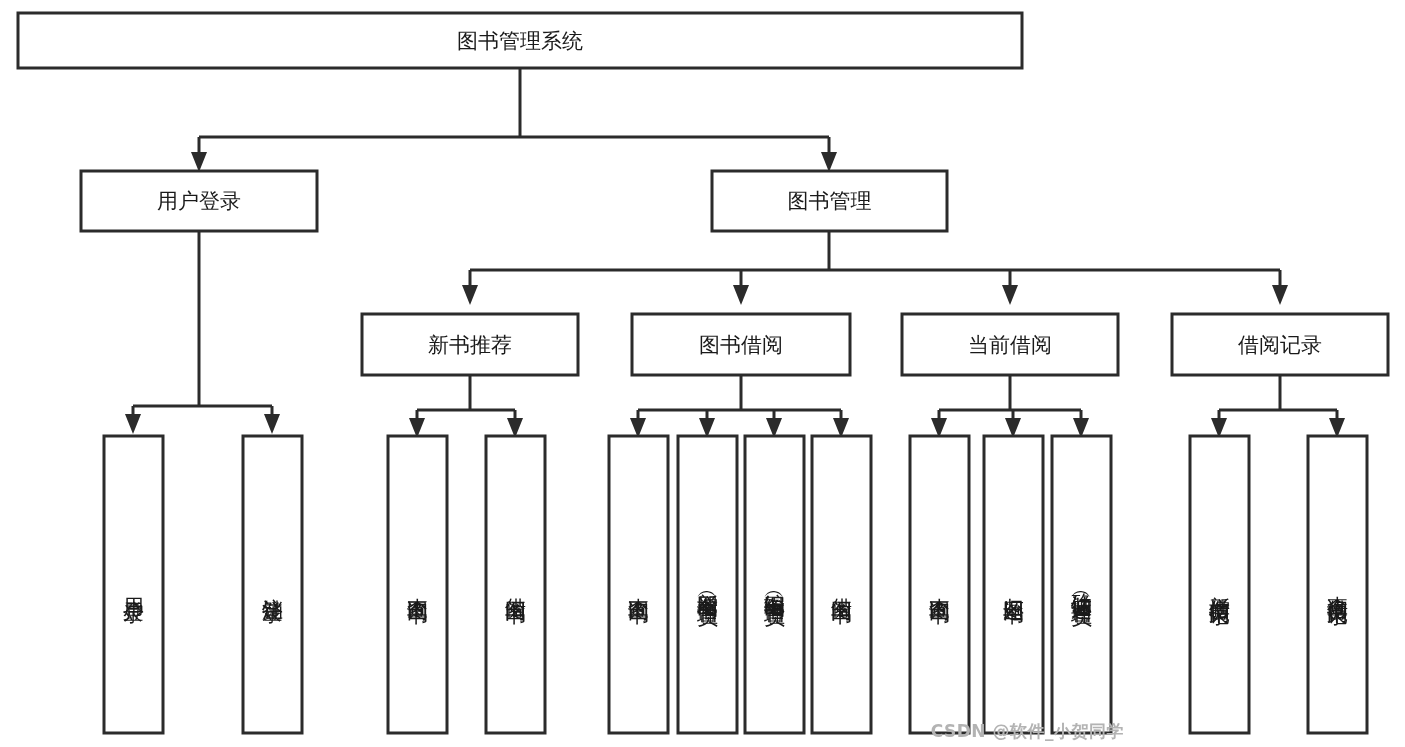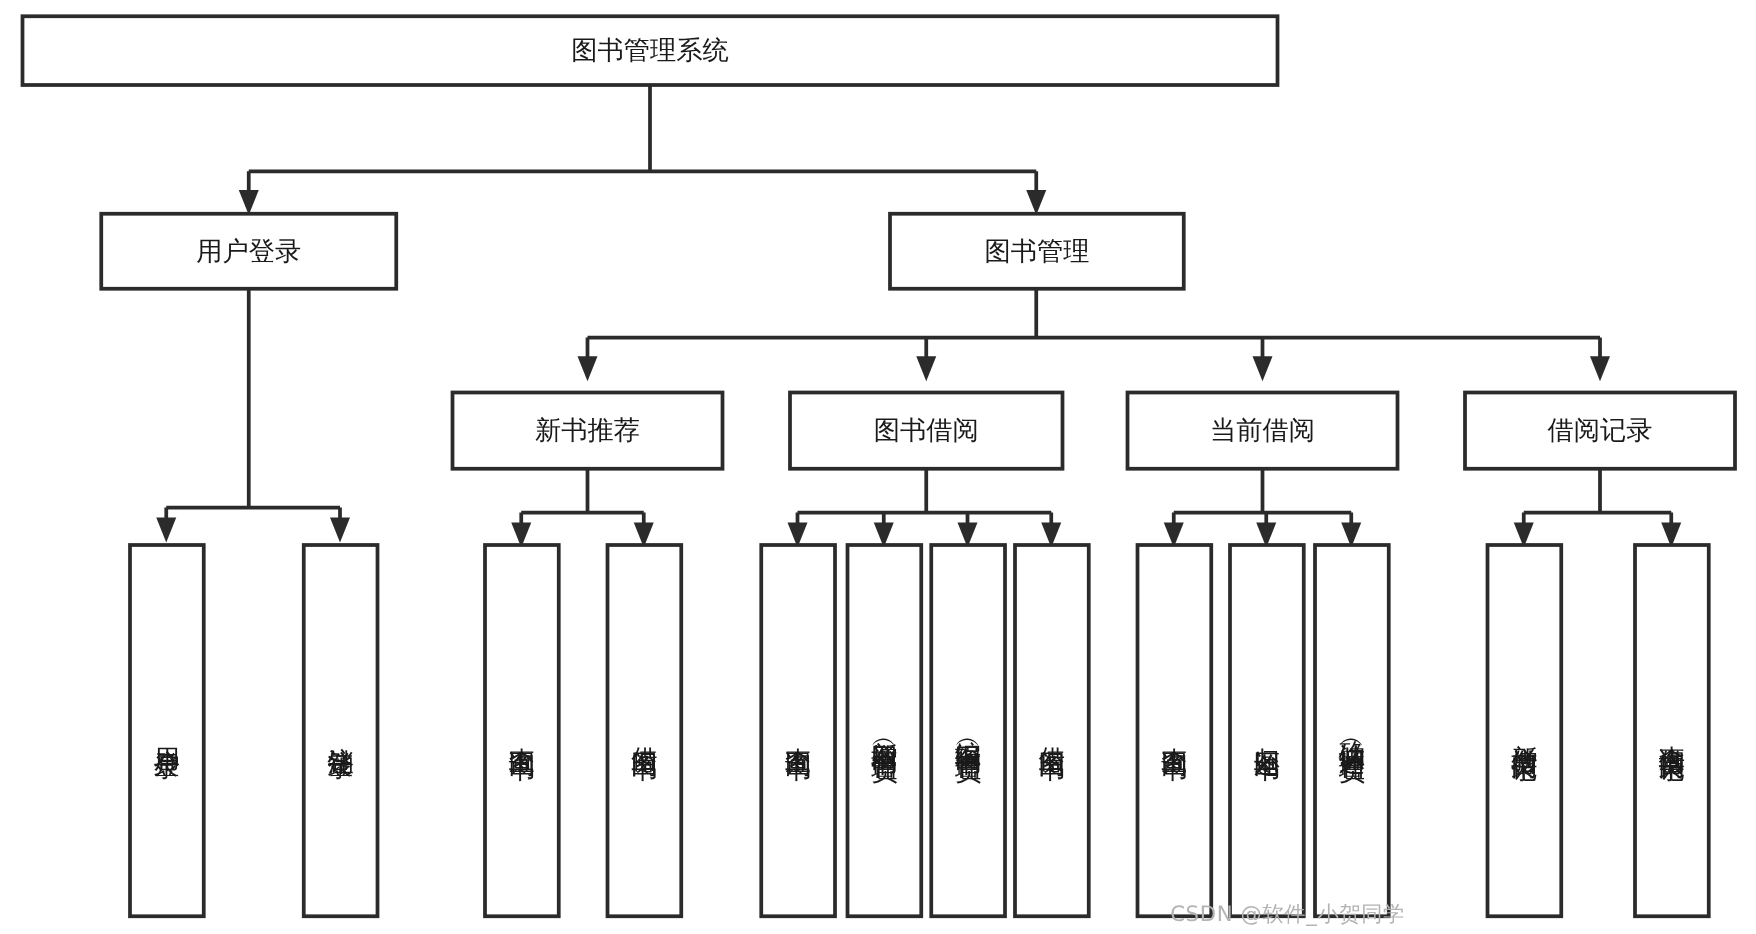--- a/index.html
+++ b/index.html
@@ -67,20 +67,21 @@
   }
   .watermark {
     position: absolute;
     right: 10px;
     bottom: 4px;
     font-family: "DejaVu Sans", "Liberation Sans", sans-serif;
     font-size: 17px;
     color: #b3b3b3;
     white-space: nowrap;
     letter-spacing: 0.5px;
+    font-weight: bold;
   }
 </style>
 </head>
 <body>
 
 <div id="diagram-root">
 
   <svg id="flow" viewBox="0 0 1405 747">
     <g id="edges-layer">
         <g>

